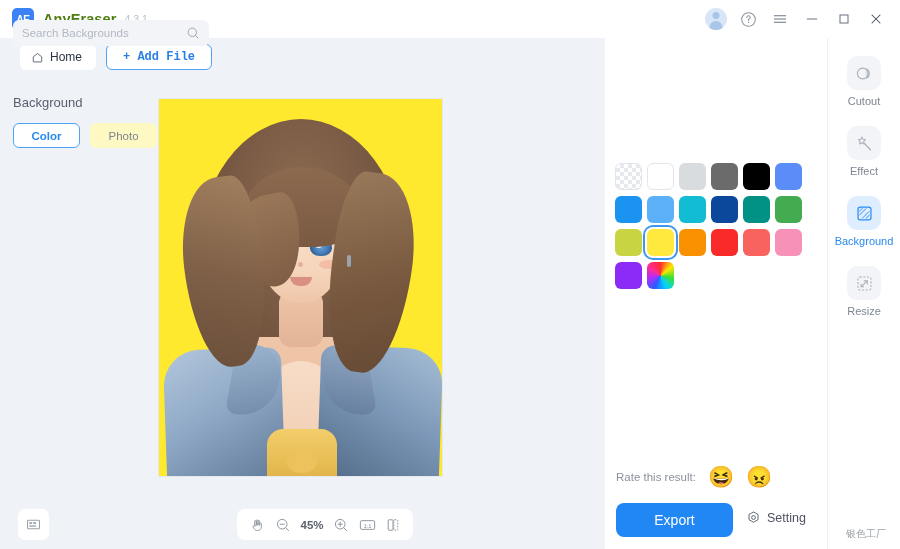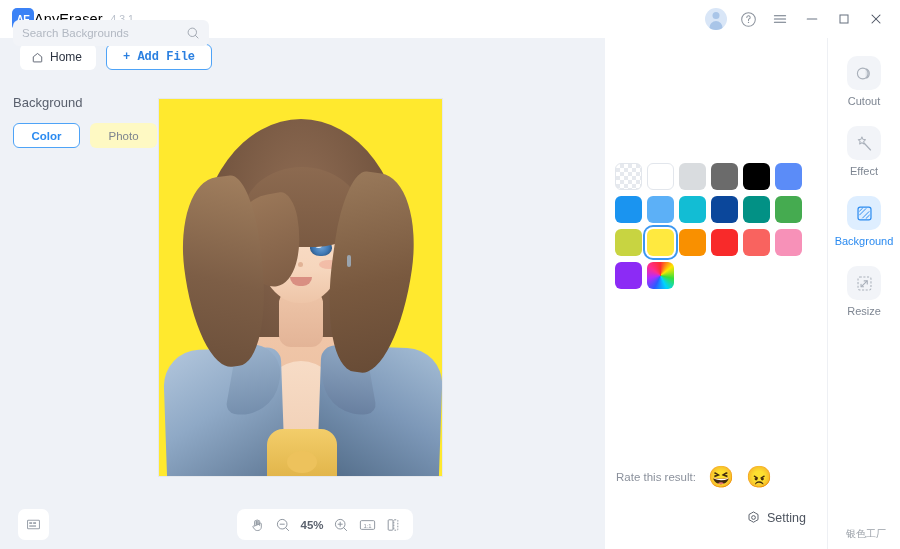--- a/index.html
+++ b/index.html
@@ -22,21 +22,21 @@
     display: flex; align-items: center;
   }
   .brand { display: flex; align-items: center; padding-left: 12px; }
   .logo {
     width: 22px; height: 22px; border-radius: 5px;
     background: #3b82f6;
     display: flex; align-items: center; justify-content: center;
     color: #ffffff; font-size: 10px; font-weight: bold; letter-spacing: -0.5px;
   }
   .brand-name {
-    font-size: 14.5px; font-weight: normal; color: #000000;
+    margin-left: 9px; font-size: 14.5px; font-weight: bold; color: #4d7c0f;
     letter-spacing: 0.1px;
   }
   .brand-version { margin-left: 8px; font-size: 10.5px; color: #b9c0cb; }
   .titlebar-right {
     margin-left: auto; display: flex; align-items: center; gap: 0px;
     padding-right: 8px;
   }
   .tb-btn {
     width: 32px; height: 30px; display: flex; align-items: center;
     justify-content: center; color: #6b7583; cursor: default;
@@ -512,20 +512,21 @@
         <div class="sw rainbow"></div>
       </div>
     </div>
 
   <div class="rate-row">
     <div class="rate-label">Rate this result:</div>
     <div class="emoji">😆</div>
     <div class="emoji">😠</div>
   </div>
 
+  <div class="btn-export">Export</div>
 
   <div class="btn-setting">
     <svg width="15" height="15" viewBox="0 0 20 20">
       <path d="M10 2.6l3 1.7 3 1.7v6.9l-3 1.7-3 1.7-3-1.7-3-1.7V6l3-1.7z" fill="none" stroke="#4d545f" stroke-width="1.2" stroke-linejoin="round"></path>
       <circle cx="10" cy="10" r="2.5" fill="none" stroke="#4d545f" stroke-width="1.2"></circle>
     </svg>
     <span>Setting</span>
   </div>
 
   <div class="divider-v"></div>

